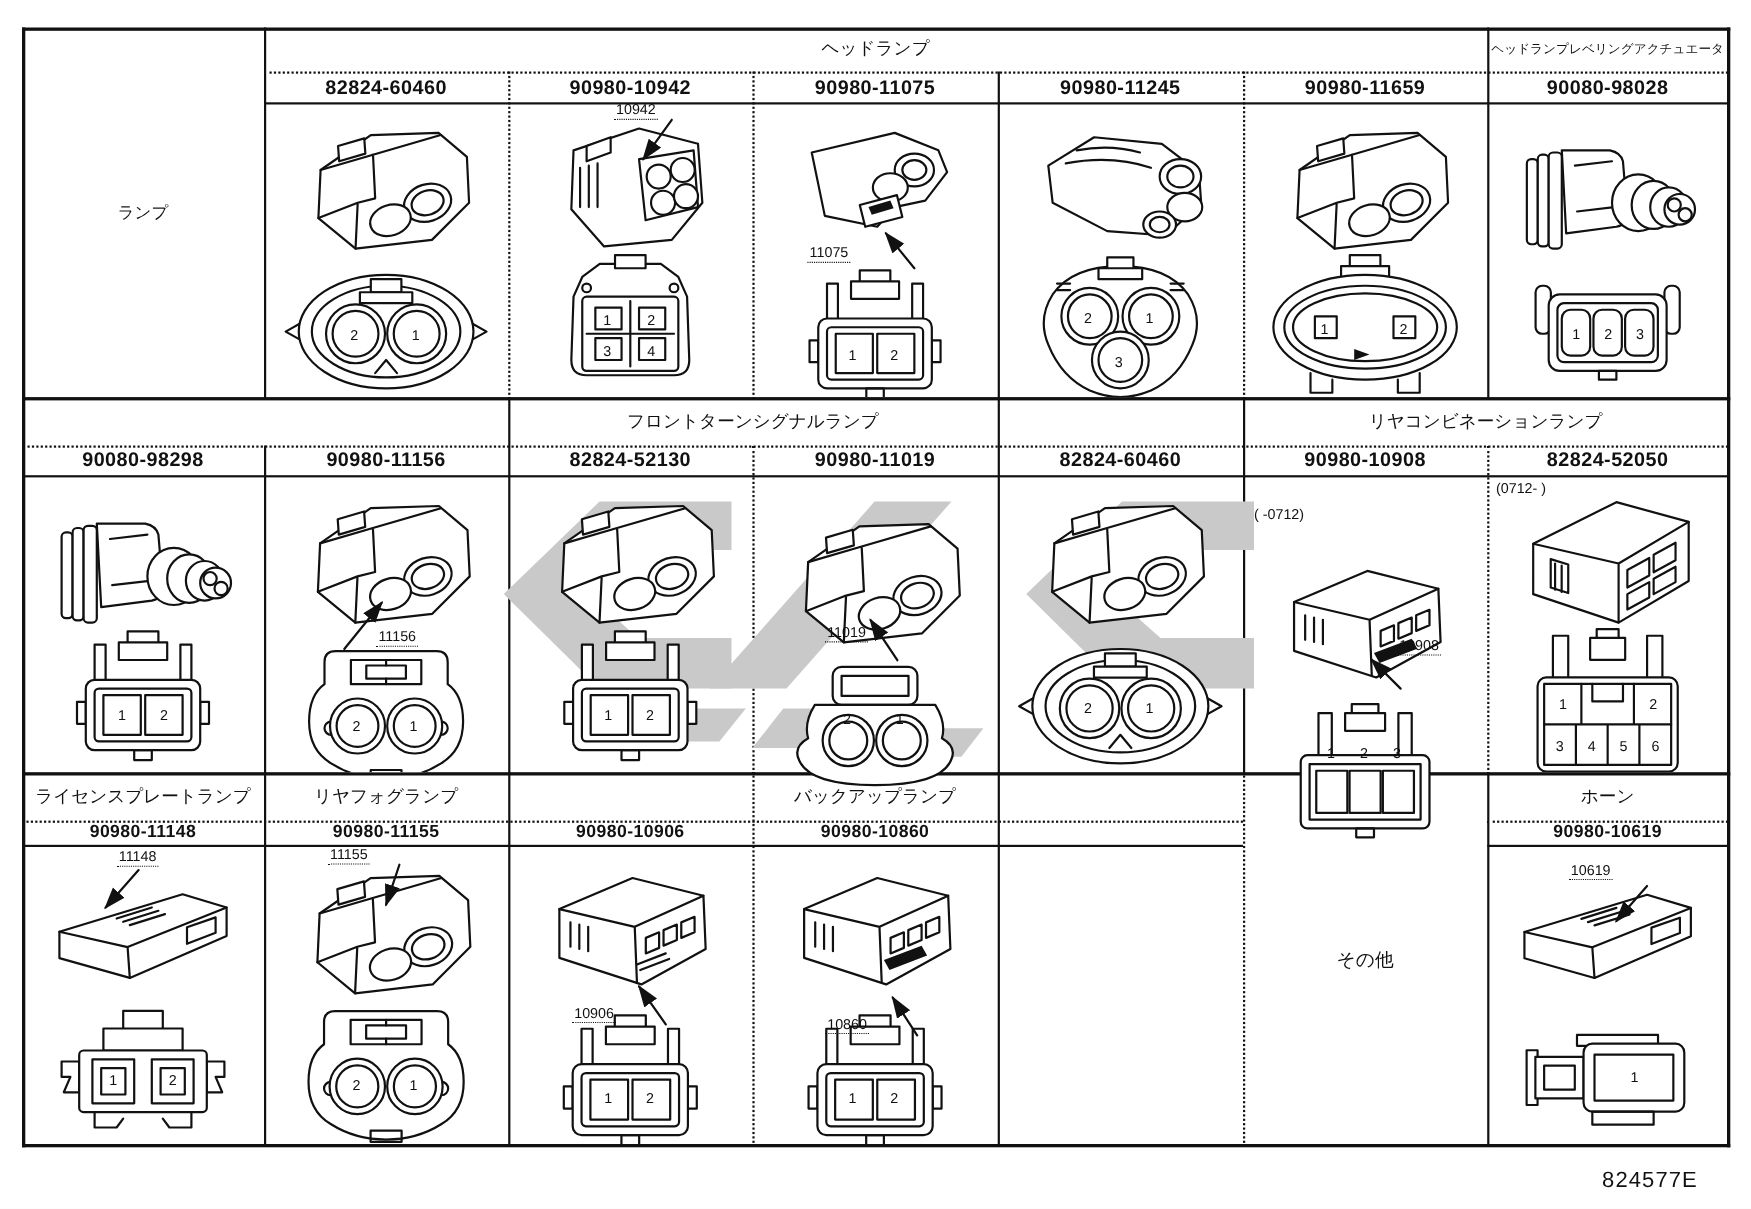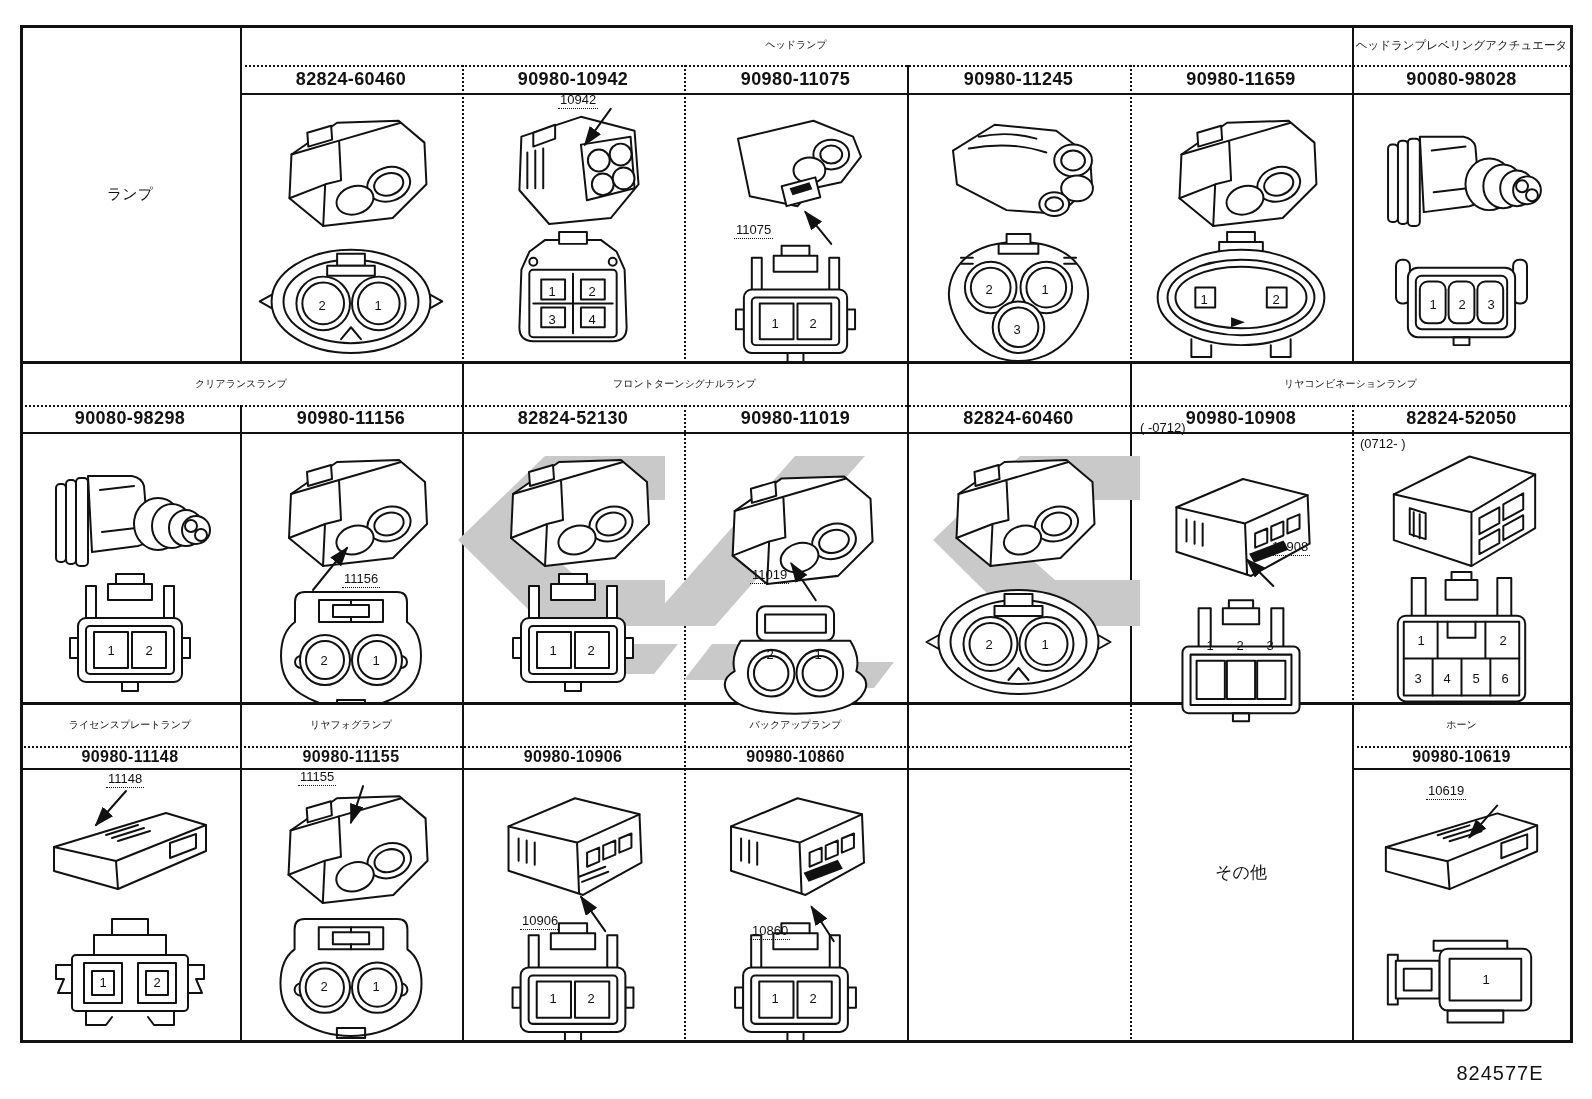--- a/index.html
+++ b/index.html
@@ -5,21 +5,21 @@
   html,body{margin:0;padding:0;background:#e8e8e8;}
   .page{position:relative;width:1592px;height:1099px;background:#ffffff;overflow:hidden;
         font-family:"Liberation Sans",sans-serif;color:#111;}
   
   .hl,.vl{position:absolute;background:#111;}
   .hl.dot{background:none;border-top:2px dotted #111;height:0;}
   .vl.dot{background:none;border-left:2px dotted #111;width:0;}
   .thick{background:#111;}
   
   .cellTxt{position:absolute;text-align:center;white-space:nowrap;overflow:hidden;}
-  .jp{font-size:10px;}
+  .jp{font-size:16px;}
   .part{font-weight:700;font-size:18px;letter-spacing:.4px;}
   .part.small{font-size:16px;}
   .side{font-size:15px;}
   .other{font-size:17px;text-align:center;}
   
   .dcell{position:absolute;z-index:2;}
   .dcell svg{position:absolute;left:0;top:0;}
   .pin{position:absolute;transform:translate(-50%,-50%);font-size:13px;line-height:13px;z-index:3;}
   .callout{position:absolute;font-size:13px;line-height:14px;border-bottom:1px dotted #111;
            padding:0 2px 1px 2px;z-index:3;}
@@ -310,21 +310,20 @@
   <div class="vl" style="left:1130px;top:361px;width:2px;height:343px"></div>
   <div class="vl dot" style="left:1130px;top:702px;height:340px"></div>
   <div class="vl" style="left:1352px;top:25px;width:2px;height:338px"></div>
   <div class="vl dot" style="left:1352px;top:405px;height:299px"></div>
   <div class="vl" style="left:1352px;top:702px;width:2px;height:340px"></div>
 
   <div class="cellTxt side" style="left:20px;top:25px;width:220px;height:338px;line-height:338px">ランプ</div>
   <div class="cellTxt jp" style="left:240px;top:25px;width:1112px;height:40px;line-height:40px">ヘッドランプ</div>
   <div class="cellTxt jp" style="left:1352px;top:25px;width:219px;height:40px;line-height:40px;font-size:11.5px">ヘッドランプレベリングアクチュエータ</div>
 
-  <div class="cellTxt jp" style="left:20px;top:363px;width:442px;height:42px;line-height:42px">クリアランスランプ</div>
   <div class="cellTxt jp" style="left:462px;top:363px;width:445px;height:42px;line-height:42px">フロントターンシグナルランプ</div>
   <div class="cellTxt jp" style="left:1130px;top:363px;width:441px;height:42px;line-height:42px">リヤコンビネーションランプ</div>
 
   <div class="cellTxt jp" style="left:20px;top:704px;width:220px;height:42px;line-height:42px">ライセンスプレートランプ</div>
   <div class="cellTxt jp" style="left:240px;top:704px;width:222px;height:42px;line-height:42px">リヤフォグランプ</div>
   <div class="cellTxt jp" style="left:684px;top:704px;width:223px;height:42px;line-height:42px">バックアップランプ</div>
   <div class="cellTxt jp" style="left:1352px;top:704px;width:219px;height:42px;line-height:42px">ホーン</div>
   <div class="cellTxt other" style="left:1130px;top:704px;width:222px;height:338px;line-height:338px">その他</div>
 
   <div class="cellTxt part" style="left:240px;top:65px;width:222px;height:28px;line-height:28px">82824-60460</div>
@@ -458,21 +457,21 @@
 
   <div class="dcell" style="left:907px;top:432px;width:223px;height:270px">
     <svg class="art" width="100%" height="100%" viewBox="0 0 220 270">
         <use href="#iso-two"></use>
         <use href="#f-lemon"></use>
       </svg>
     <div class="pin" style="left:82px;top:212px">2</div>
     <div class="pin" style="left:138px;top:212px">1</div>
   </div>
 
-  <div class="dcell" style="left:1130px;top:416px;width:222px;height:338px">
+  <div class="dcell" style="left:1130px;top:456px;width:222px;height:338px">
     <svg class="art" width="100%" height="100%" viewBox="0 0 220 270">
         <use href="#iso-box3"></use>
       <path class="fb" d="M118,104 l34,-13 5,9 -34,13 Z"></path>
       <g transform="translate(0,10)">
           <use href="#f-rect3b"></use>
         </g>
       <line x1="142" y1="136" x2="116" y2="110" marker-end="url(#ah)"></line>
       </svg>
     <div class="note" style="left:10px;top:4px">(    -0712)</div>
     <div class="callout" style="left:140px;top:124px">10908</div>

